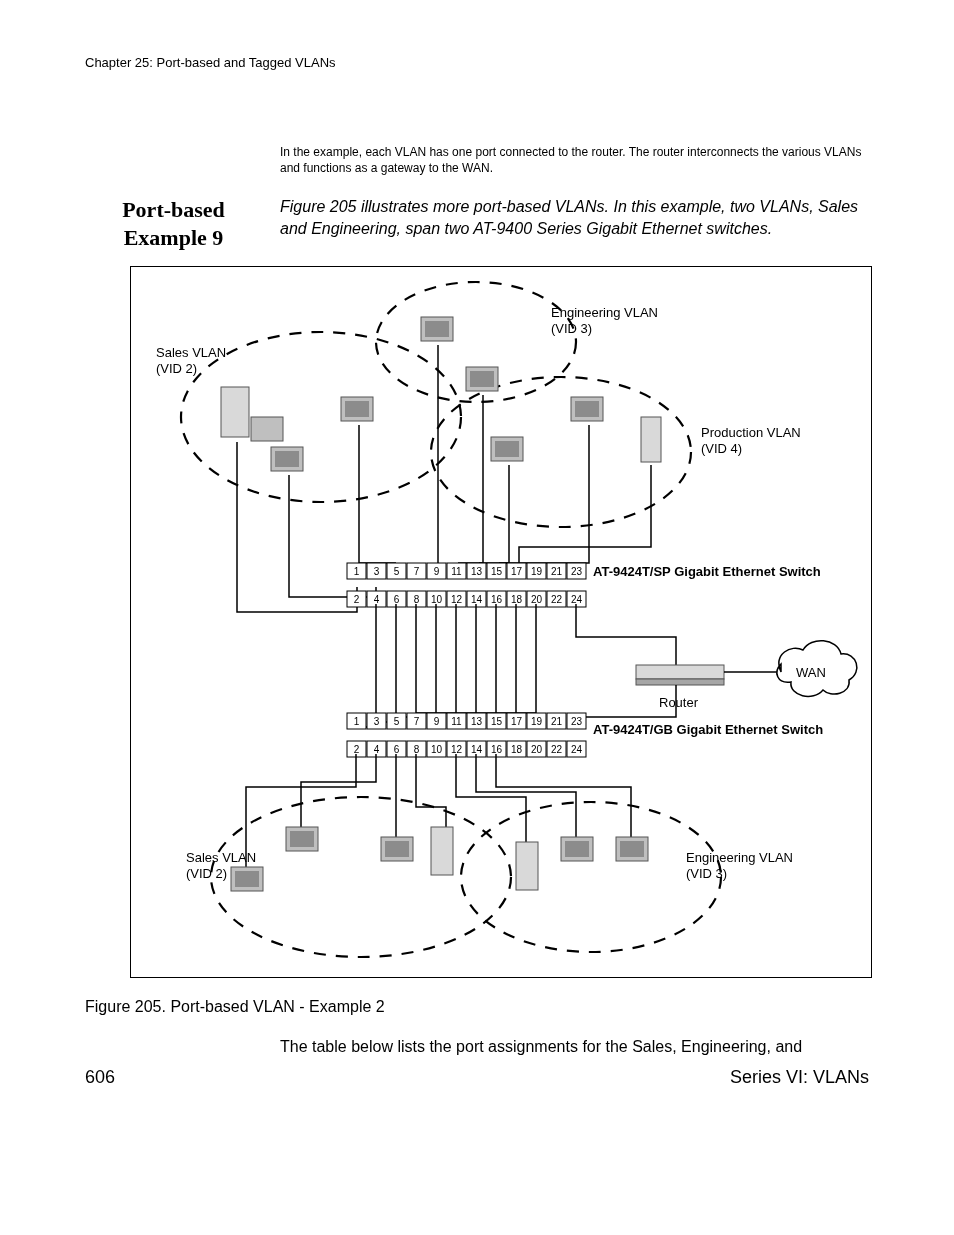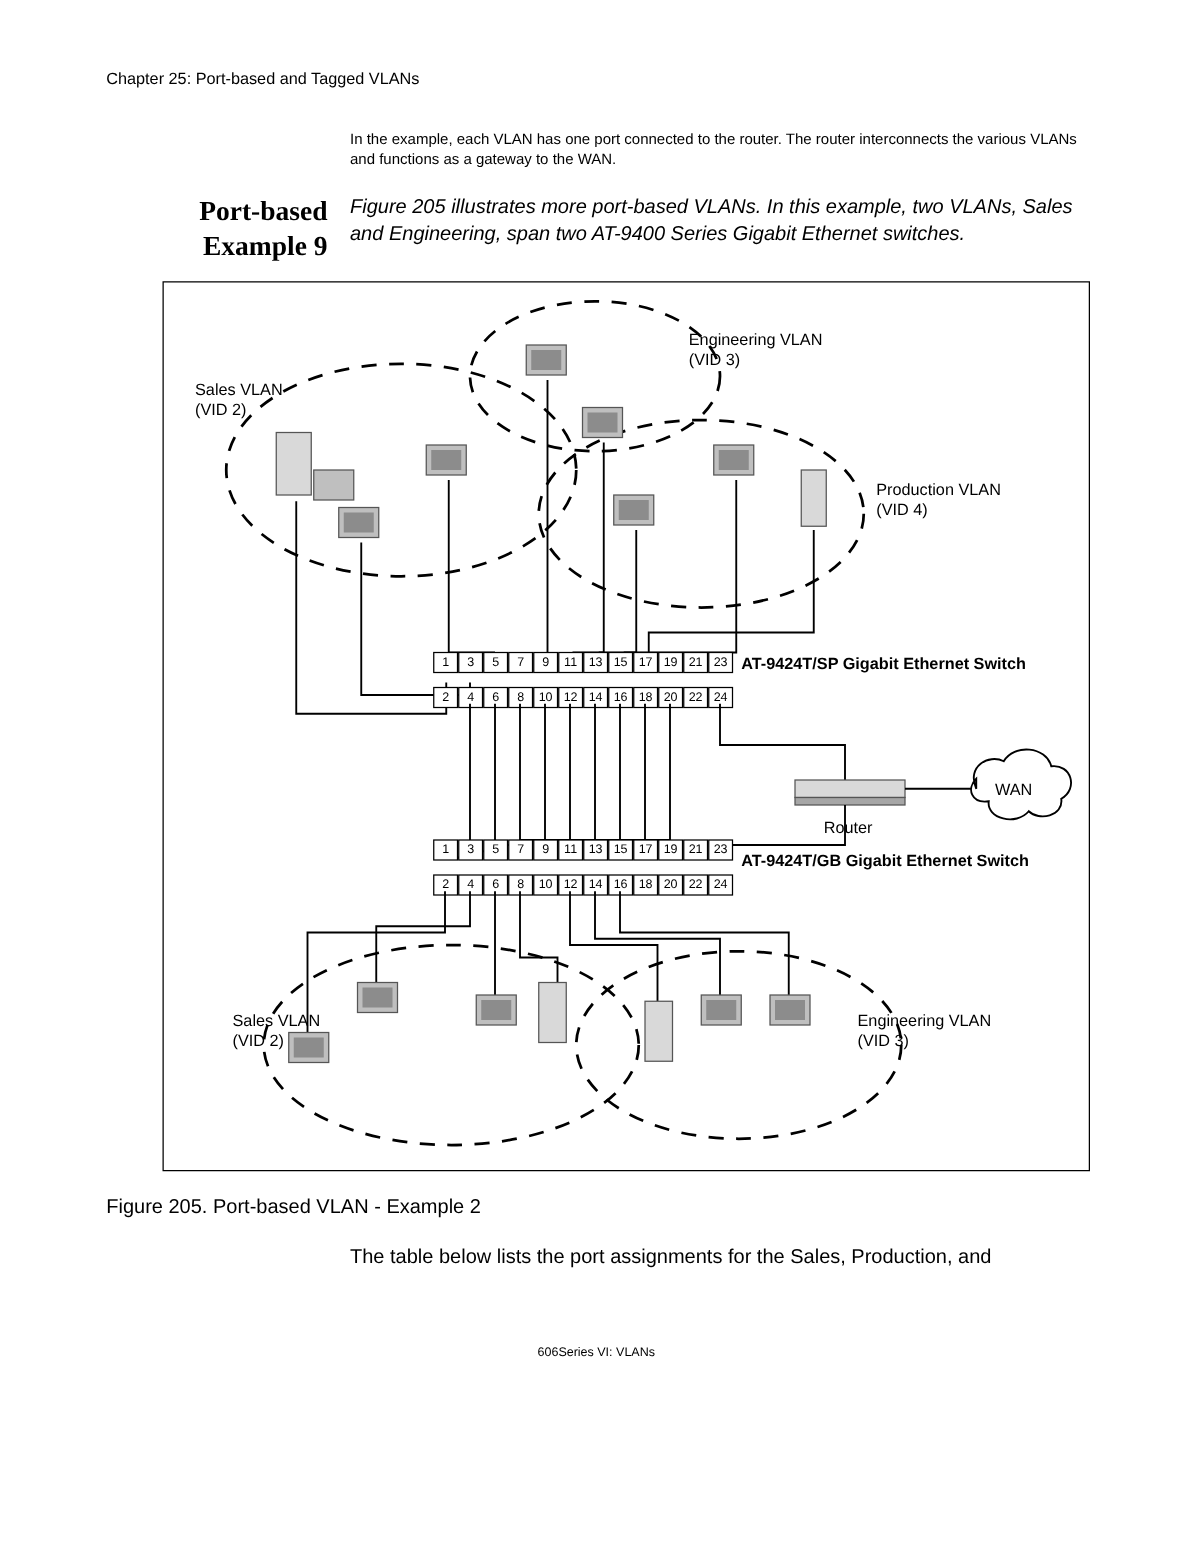--- a/index.html
+++ b/index.html
@@ -11,39 +11,39 @@
     color: #000;
   }
   .page {
     padding: 55px 85px 40px 85px;
     position: relative;
     min-height: 1140px;
     box-sizing: border-box;
   }
   .chapter-header {
     font-size: 13px;
-    margin-bottom: 33px;
+    margin-bottom: 74px;
   }
   .intro-para {
     margin-left: 195px;
     font-size: 12px;
     line-height: 1.35;
     margin-bottom: 20px;
   }
   .section-row {
     display: flex;
     margin-bottom: 15px;
   }
   .section-heading {
     width: 195px;
     flex-shrink: 0;
     font-family: "Times New Roman", Times, serif;
     font-weight: bold;
     font-size: 22px;
-    text-align: right;
+    text-align: center;
     padding-right: 18px;
     box-sizing: border-box;
     line-height: 1.25;
   }
   .section-body {
     font-size: 16px;
     line-height: 1.35;
     font-style: italic;
   }
   .figure-box {
@@ -67,23 +67,23 @@
   .follow-para {
     margin-left: 195px;
     font-size: 16px;
     line-height: 1.35;
   }
   .footer {
     position: absolute;
     bottom: 52px;
     left: 85px;
     right: 85px;
-    font-size: 10px;
+    font-size: 18px;
     display: flex;
-    justify-content: center;
+    justify-content: space-between;
   }
   .port {
     stroke: #000;
     fill: #fff;
     stroke-width: 1;
   }
   .port-text {
     font-size: 10px;
     text-anchor: middle;
     dominant-baseline: central;
@@ -358,20 +358,20 @@
       <g transform="translate(485,570)">
         <rect x="0" y="0" width="32" height="24" fill="#bfbfbf" stroke="#555"></rect>
           <rect x="4" y="4" width="24" height="16" fill="#8c8c8c"></rect>
       </g>
 
     </svg>
   </div>
 
   <div class="caption">Figure 205. Port-based VLAN - Example 2</div>
 
-  <div class="follow-para">The table below lists the port assignments for the Sales, Production, and</div>
+  <div class="follow-para">The table below lists the port assignments for the Sales, Engineering, and</div>
 
   <div class="footer">
     <span>606</span>
     <span>Series VI: VLANs</span>
   </div>
 
 </div>
 
 </body></html>

